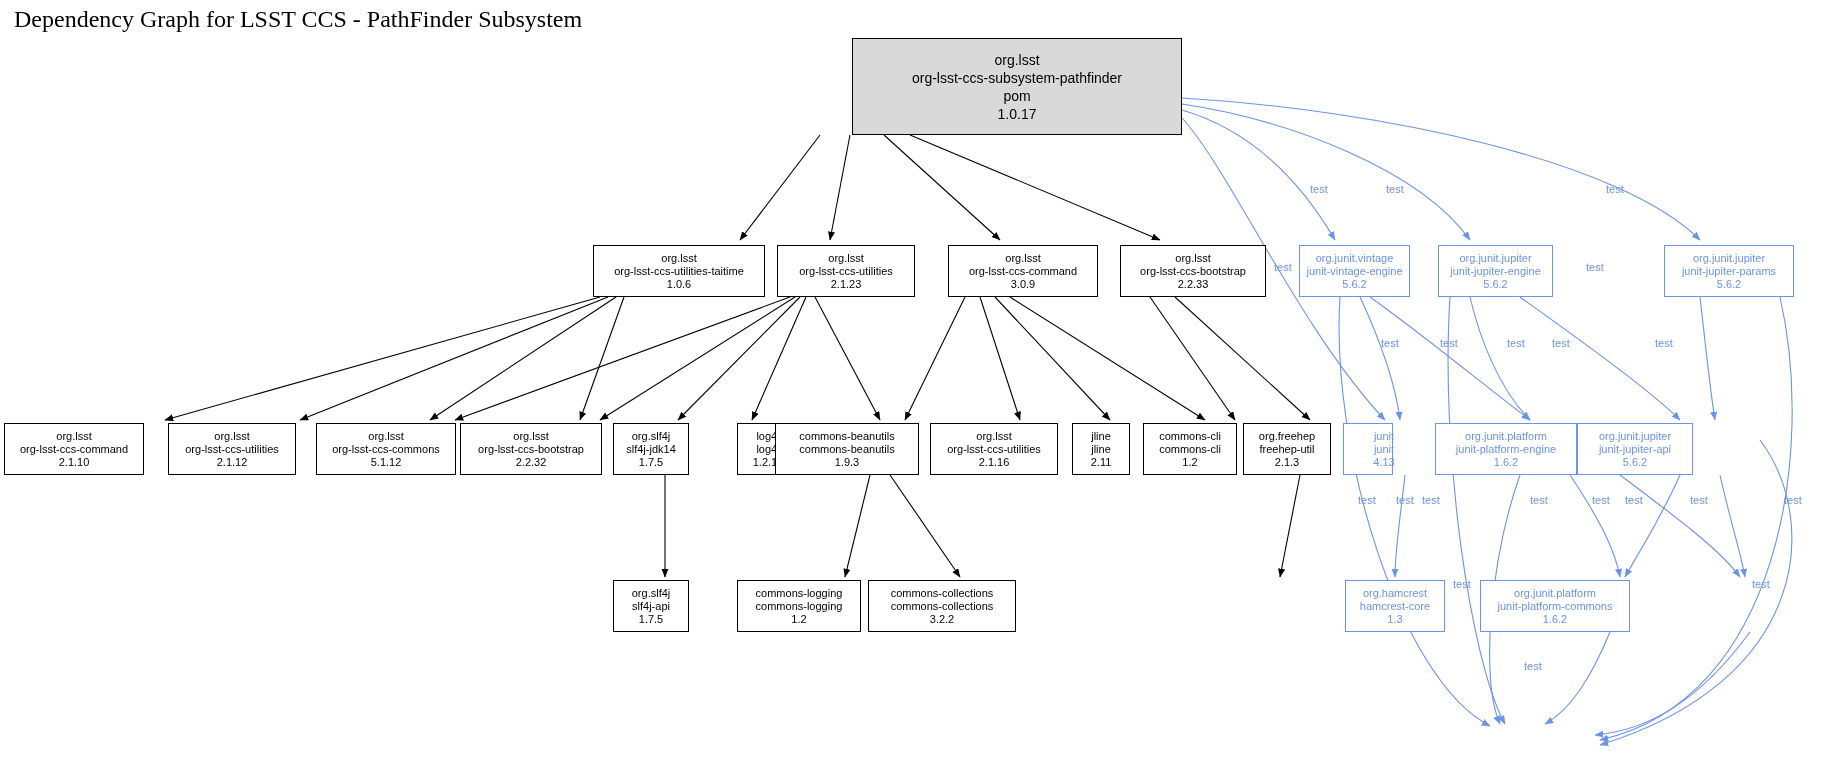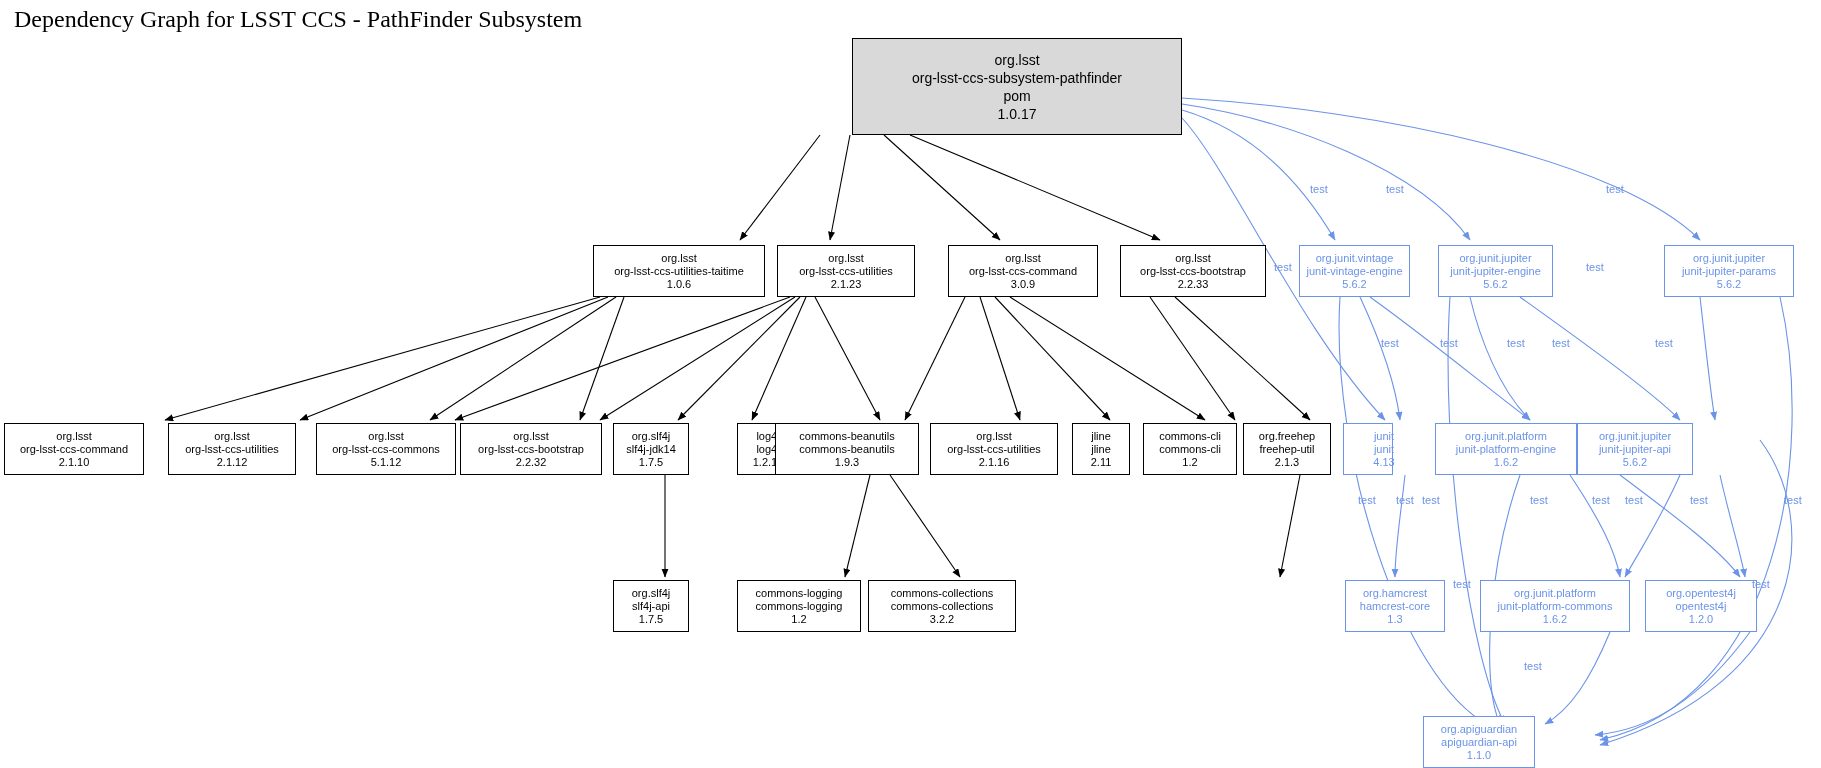--- a/index.html
+++ b/index.html
@@ -286,31 +286,21 @@
   <div class="node test" style="left:1345px;top:580px;width:100px;height:52px;">
     <span class="ln">org.hamcrest</span>
     <span class="ln">hamcrest-core</span>
     <span class="ln">1.3</span>
   </div>
   <div class="node test" style="left:1480px;top:580px;width:150px;height:52px;">
     <span class="ln">org.junit.platform</span>
     <span class="ln">junit-platform-commons</span>
     <span class="ln">1.6.2</span>
   </div>
-  <div class="node test" style="left:1645px;top:580px;width:112px;height:52px;">
-    <span class="ln">org.opentest4j</span>
-    <span class="ln">opentest4j</span>
-    <span class="ln">1.2.0</span>
-  </div>
-
-  <div class="node test" style="left:1423px;top:716px;width:112px;height:52px;">
-    <span class="ln">org.apiguardian</span>
-    <span class="ln">apiguardian-api</span>
-    <span class="ln">1.1.0</span>
-  </div>
+
 
   <div class="elabel" style="left:1310px;top:183px;">test</div>
   <div class="elabel" style="left:1386px;top:183px;">test</div>
   <div class="elabel" style="left:1606px;top:183px;">test</div>
   <div class="elabel" style="left:1274px;top:261px;">test</div>
   <div class="elabel" style="left:1586px;top:261px;">test</div>
   <div class="elabel" style="left:1381px;top:337px;">test</div>
   <div class="elabel" style="left:1440px;top:337px;">test</div>
   <div class="elabel" style="left:1507px;top:337px;">test</div>
   <div class="elabel" style="left:1552px;top:337px;">test</div>

